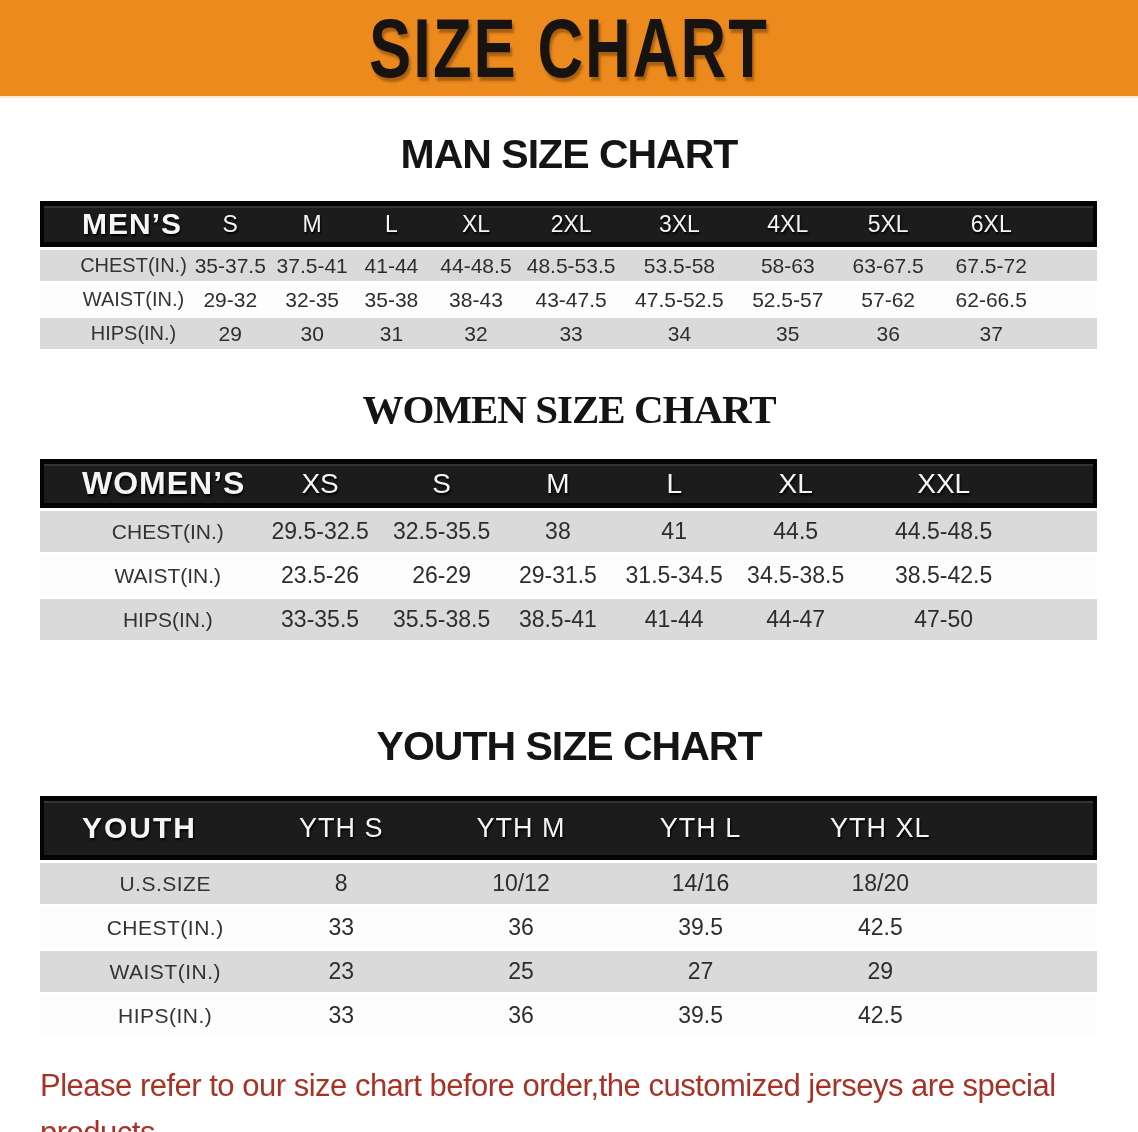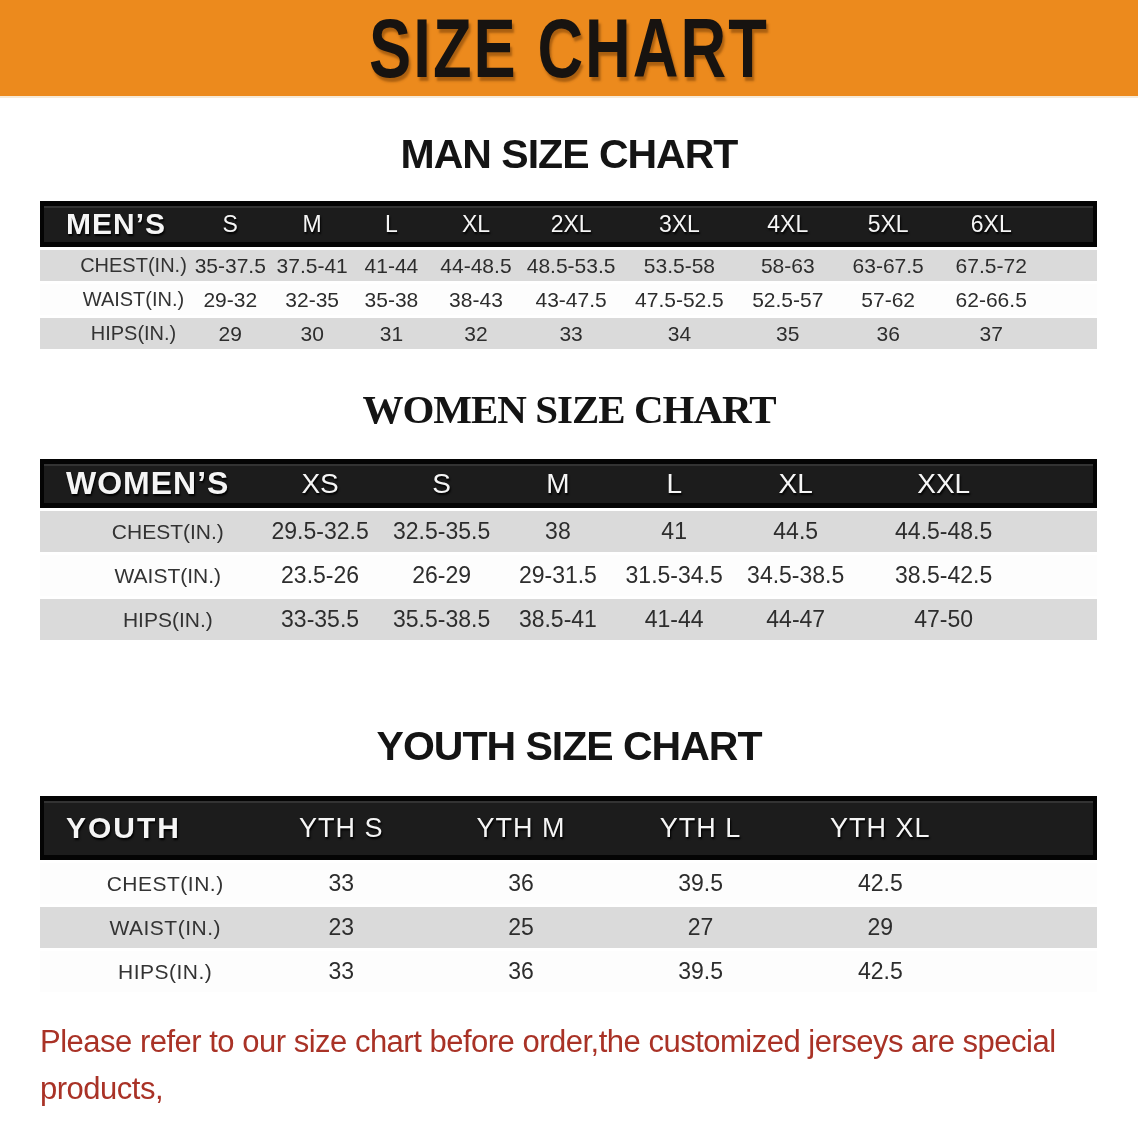--- a/index.html
+++ b/index.html
@@ -35,21 +35,21 @@
   table.youth { margin-top:28px; }
 
   thead th {
     background:#1c1c1c; color:#f5f5f5; font-weight:400;
     border-top:5px solid #040404; border-bottom:5px solid #040404;
     box-shadow:inset 0 2px 0 rgba(255,255,255,0.10);
     text-shadow:1px 2px 2px #000;
   }
   thead th:first-child { border-left:4px solid #040404; }
   thead th:last-child  { border-right:4px solid #040404; }
-  th.corner { text-align:left; padding-left:22px; font-weight:700; letter-spacing:1px; }
+  th.corner { text-align:left; padding-left:38px; font-weight:700; letter-spacing:1px; }
 
   tbody td {
     text-align:center; color:#2d2d2d;
     border-top:3px solid #ffffff;
   }
   tr.gray td { background:#dadada; }
   tr.white td { background:#fdfdfd; }
   td.rowlabel { color:#333333;padding-left:40px; }
 
   .men thead th { font-size:23px; height:46px; }
@@ -227,20 +227,28 @@
     <tr>
       <th class="corner">YOUTH</th>
       <th>YTH S</th>
       <th>YTH M</th>
       <th>YTH L</th>
       <th>YTH XL</th>
       <th></th>
     </tr>
   </thead>
   <tbody>
+    <tr class="gray">
+      <td class="rowlabel">U.S.SIZE</td>
+      <td>8</td>
+      <td>10/12</td>
+      <td>14/16</td>
+      <td>18/20</td>
+      <td></td>
+    </tr>
     <tr class="white">
       <td class="rowlabel">CHEST(IN.)</td>
       <td>33</td>
       <td>36</td>
       <td>39.5</td>
       <td>42.5</td>
       <td></td>
     </tr>
     <tr class="gray">
       <td class="rowlabel">WAIST(IN.)</td>

